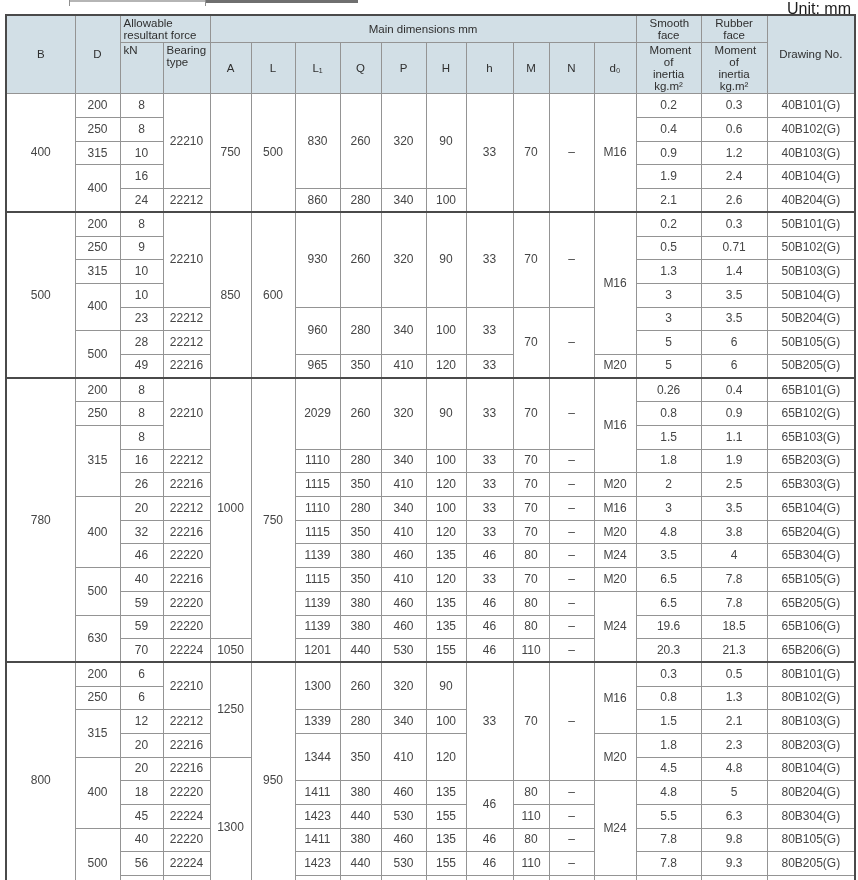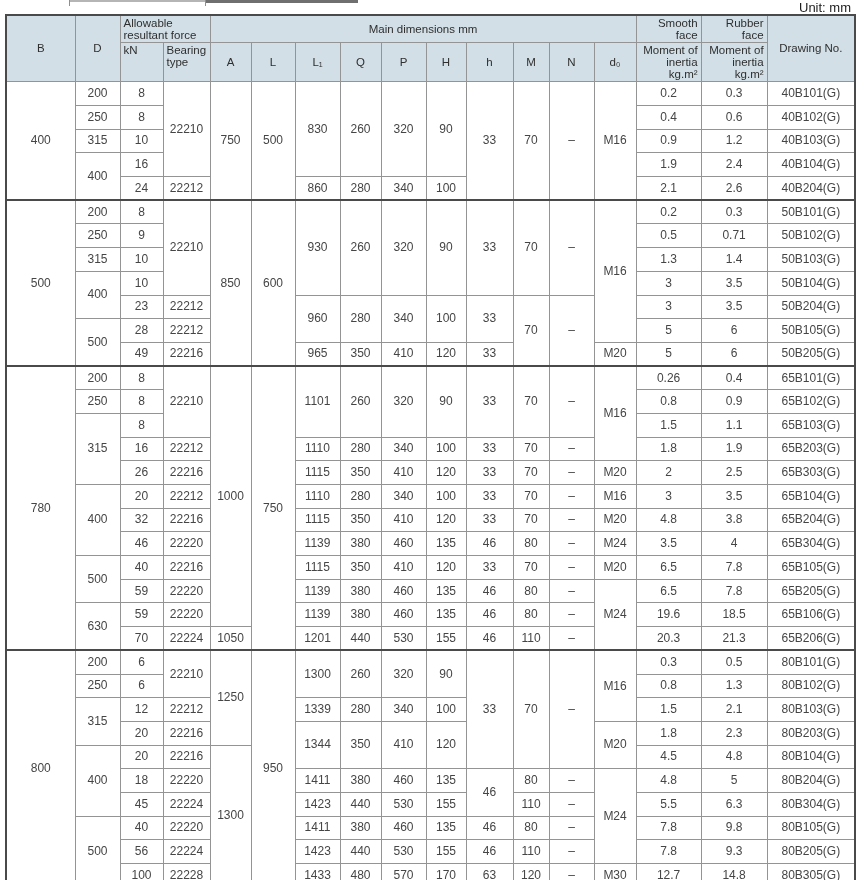--- a/index.html
+++ b/index.html
@@ -2,21 +2,21 @@
 <html><head>
 <meta charset="utf-8">
 <style>
   html,body { margin:0; padding:0; background:#ffffff; }
   .sheet {
     position:relative; width:858px; height:880px; overflow:hidden;
     font-family:"Liberation Sans", sans-serif; background:#fff;
   }
   .unit-label {
     position:absolute; top:0px; right:7px;
-    font-size:13px; color:#1e1e1e;
+    font-size:16px; color:#1e1e1e;
   }
   
   .artifact { position:absolute; background:#8f8f8f; }
   .art-h1 { left:70px;  top:0; width:135px; height:2px; background:#b5b5b5; }
   .art-h2 { left:206px; top:0; width:152px; height:3px; background:#6f6f6f; }
   .art-v1 { left:69px;  top:0; width:1px;  height:6px; }
   .art-v2 { left:205px; top:0; width:1px;  height:6px; }
 
   table.spec {
     position:absolute; top:14px; left:5px;
@@ -29,21 +29,21 @@
     text-align:center; vertical-align:middle;
     padding:0 2px; overflow:hidden; line-height:1.1;
     font-weight:normal;
   }
   .spec thead th {
     background:#d2dfe6; color:#2f2f2f; font-size:11.5px;
   }
   .spec thead tr.hr1 { height:20px; }
   .spec thead tr.hr2 { height:37px; }
   th.tl { text-align:left; vertical-align:top; padding:1px 3px; font-size:10.5px; line-height:1.05; }
-  th.ml { text-align:right; vertical-align:middle; padding:1px 3px; font-size:10.5px; line-height:1.05; }
+  th.ml { text-align:center; vertical-align:middle; padding:1px 13px; font-size:10.5px; line-height:1.05; }
   .spec tbody tr { height:23.7px; }
   .spec tbody tr.block-start td { border-top:2px solid #4a4a4a; }
 
   
   col.c-b{width:69px} col.c-d{width:45px} col.c-kn{width:43px} col.c-bt{width:47px}
   col.c-a{width:41px} col.c-l{width:44px} col.c-l1{width:45px} col.c-q{width:41px}
   col.c-p{width:45px} col.c-H{width:40px} col.c-h{width:47px} col.c-m{width:36px}
   col.c-n{width:45px} col.c-d0{width:42px} col.c-sm{width:65px} col.c-ru{width:66px}
   col.c-dw{width:88px}
 </style>
@@ -233,21 +233,21 @@
           <td>6</td>
           <td>50B205(G)</td>
         </tr>
         <tr class="block-start">
           <td rowspan="12">780</td>
           <td>200</td>
           <td>8</td>
           <td rowspan="3">22210</td>
           <td rowspan="11">1000</td>
           <td rowspan="12">750</td>
-          <td rowspan="3">1101</td>
+          <td rowspan="3">2029</td>
           <td rowspan="3">260</td>
           <td rowspan="3">320</td>
           <td rowspan="3">90</td>
           <td rowspan="3">33</td>
           <td rowspan="3">70</td>
           <td rowspan="3">–</td>
           <td rowspan="4">M16</td>
           <td>0.26</td>
           <td>0.4</td>
           <td>65B101(G)</td>

